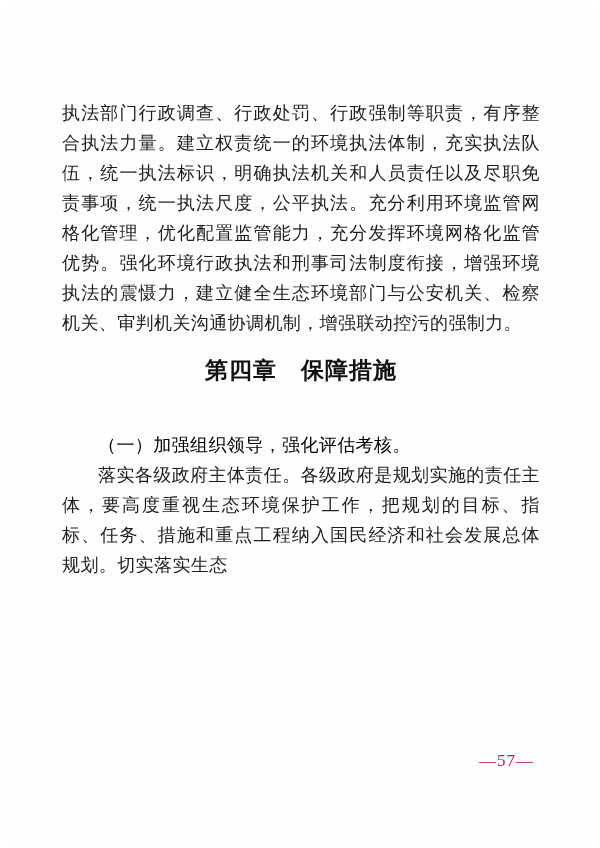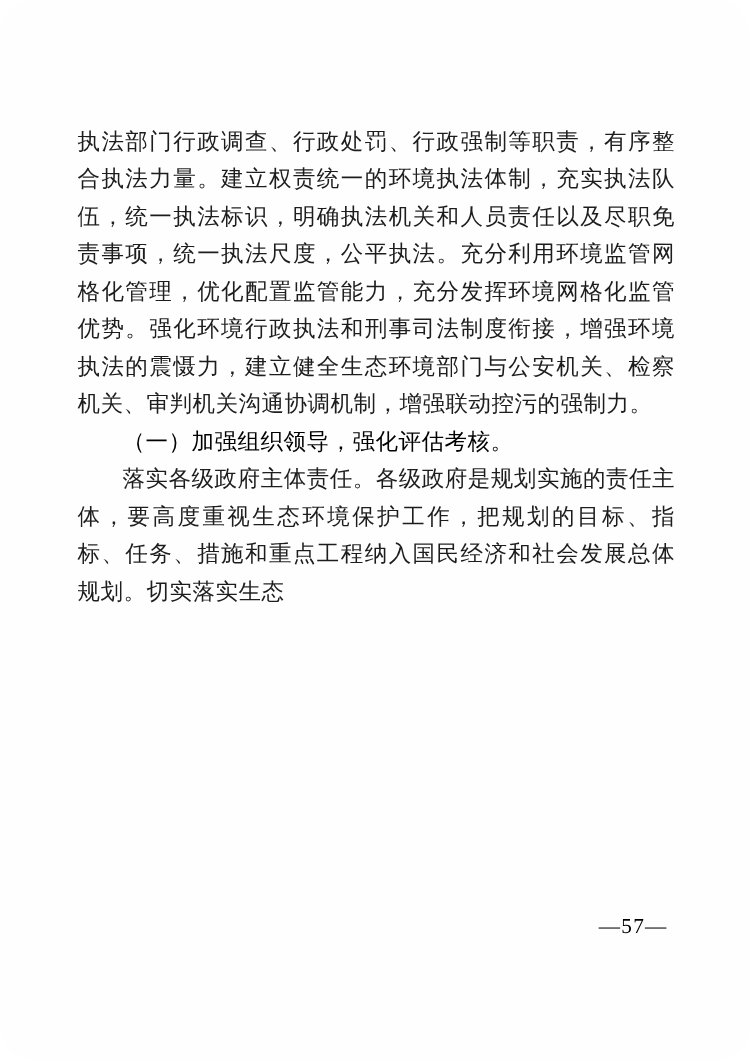--- a/index.html
+++ b/index.html
@@ -44,36 +44,37 @@
   }
   .section-heading {
     font-size: 18px;
     line-height: 30px;
     text-indent: 2em;
     letter-spacing: 0.4px;
     color: #000000;
   }
   .page-number {
     position: absolute;
-    top: 731px;
+    top: 751px;
     right: 66px;
     font-size: 17px;
     letter-spacing: 1px;
-    color: #000000;
+    color: #be185d;
   }
 </style>
 </head>
 <body>
 
 <div class="page">
   <div class="content">
 
     <p class="body-text">执法部门行政调查、行政处罚、行政强制等职责，有序整合执法力量。建立权责统一的环境执法体制，充实执法队伍，统一执法标识，明确执法机关和人员责任以及尽职免责事项，统一执法尺度，公平执法。充分利用环境监管网格化管理，优化配置监管能力，充分发挥环境网格化监管优势。强化环境行政执法和刑事司法制度衔接，增强环境执法的震慑力，建立健全生态环境部门与公安机关、检察机关、审判机关沟通协调机制，增强联动控污的强制力。</p>
 
 
+    <h1 class="chapter-heading">第四章　保障措施</h1>
 
     <p class="section-heading">（一）加强组织领导，强化评估考核。</p>
 
     <p class="body-text indent2">落实各级政府主体责任。各级政府是规划实施的责任主体，要高度重视生态环境保护工作，把规划的目标、指标、任务、措施和重点工程纳入国民经济和社会发展总体规划。切实落实生态</p>
 
   </div>
 
   <div class="page-number">—57—</div>
 </div>
 

